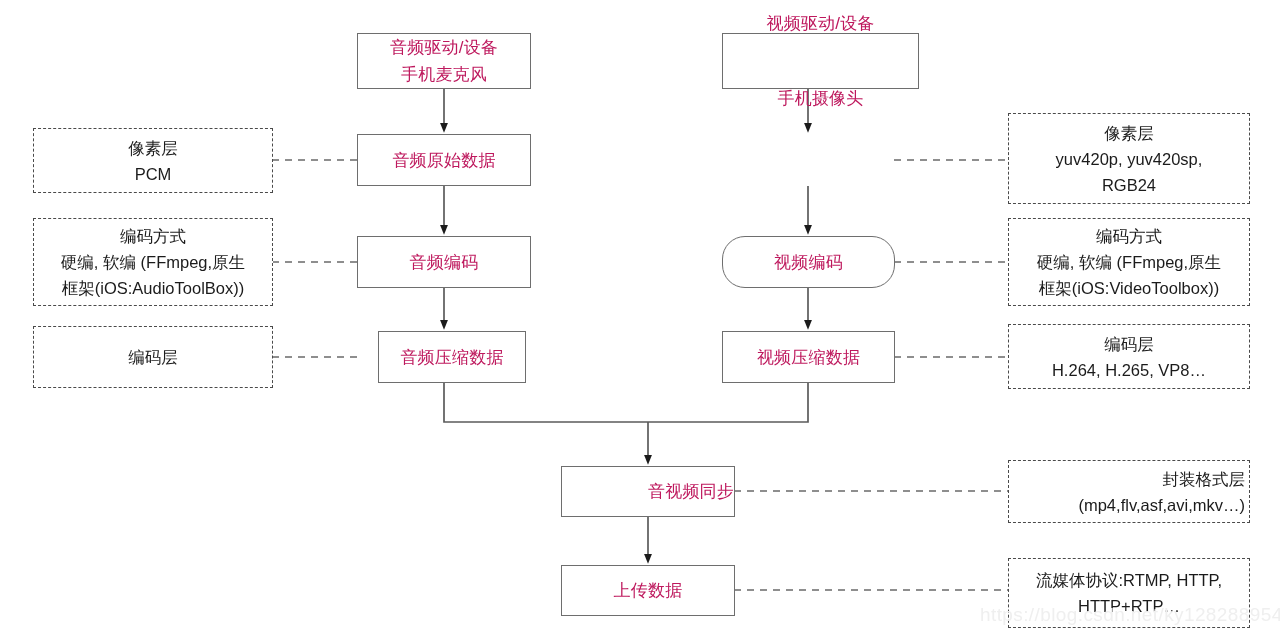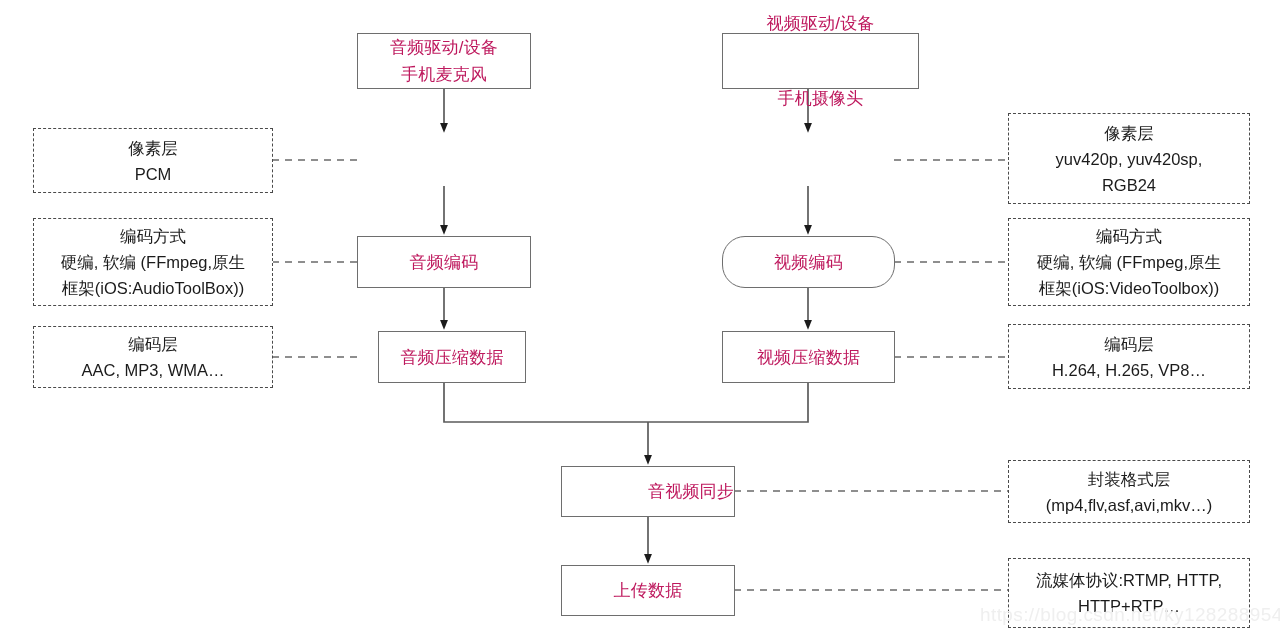--- a/index.html
+++ b/index.html
@@ -95,20 +95,23 @@
     <path class="dashline" d="M894,357 L1008,357"></path>
     <path class="dashline" d="M734,491 L1008,491"></path>
     <path class="dashline" d="M734,590 L1008,590"></path>
   </svg>
 
   <div class="node" style="left:357px;top:33px;width:174px;height:56px;">
     <span class="ln">音频驱动/设备</span>
     <span class="ln">手机麦克风</span>
   </div>
 
+  <div class="node" style="left:357px;top:134px;width:174px;height:52px;">
+    <span class="ln">音频原始数据</span>
+  </div>
 
   <div class="node" style="left:357px;top:236px;width:174px;height:52px;">
     <span class="ln">音频编码</span>
   </div>
 
   <div class="node" style="left:378px;top:331px;width:148px;height:52px;">
     <span class="ln">音频压缩数据</span>
   </div>
 
   <div class="node" style="left:722px;top:33px;width:197px;height:56px;gap:48px;">
@@ -139,41 +142,40 @@
   </div>
 
   <div class="note" style="left:33px;top:218px;width:240px;height:88px;">
     <span class="ln">编码方式</span>
     <span class="ln">硬编, 软编 (FFmpeg,原生</span>
     <span class="ln">框架(iOS:AudioToolBox))</span>
   </div>
 
   <div class="note" style="left:33px;top:326px;width:240px;height:62px;">
     <span class="ln">编码层</span>
-    <span class="ln">AAC, MP3, WMA…</span>
   </div>
 
   <div class="note" style="left:1008px;top:113px;width:242px;height:91px;">
     <span class="ln">像素层</span>
     <span class="ln">yuv420p, yuv420sp,</span>
     <span class="ln">RGB24</span>
   </div>
 
   <div class="note" style="left:1008px;top:218px;width:242px;height:88px;">
     <span class="ln">编码方式</span>
     <span class="ln">硬编, 软编 (FFmpeg,原生</span>
     <span class="ln">框架(iOS:VideoToolbox))</span>
   </div>
 
   <div class="note" style="left:1008px;top:324px;width:242px;height:65px;">
     <span class="ln">编码层</span>
     <span class="ln">H.264, H.265, VP8…</span>
   </div>
 
-  <div class="note" style="left:1008px;top:460px;width:242px;height:63px;">
+  <div class="note" style="left:1008px;top:460px;width:242px;height:63px;align-items:flex-end;">
     <span class="ln">封装格式层</span>
     <span class="ln">(mp4,flv,asf,avi,mkv…)</span>
   </div>
 
   <div class="note" style="left:1008px;top:558px;width:242px;height:70px;">
     <span class="ln">流媒体协议:RTMP, HTTP,</span>
     <span class="ln">HTTP+RTP…</span>
   </div>
 
   <div id="watermark">https://blog.csdn.net/ky1282889543</div>

